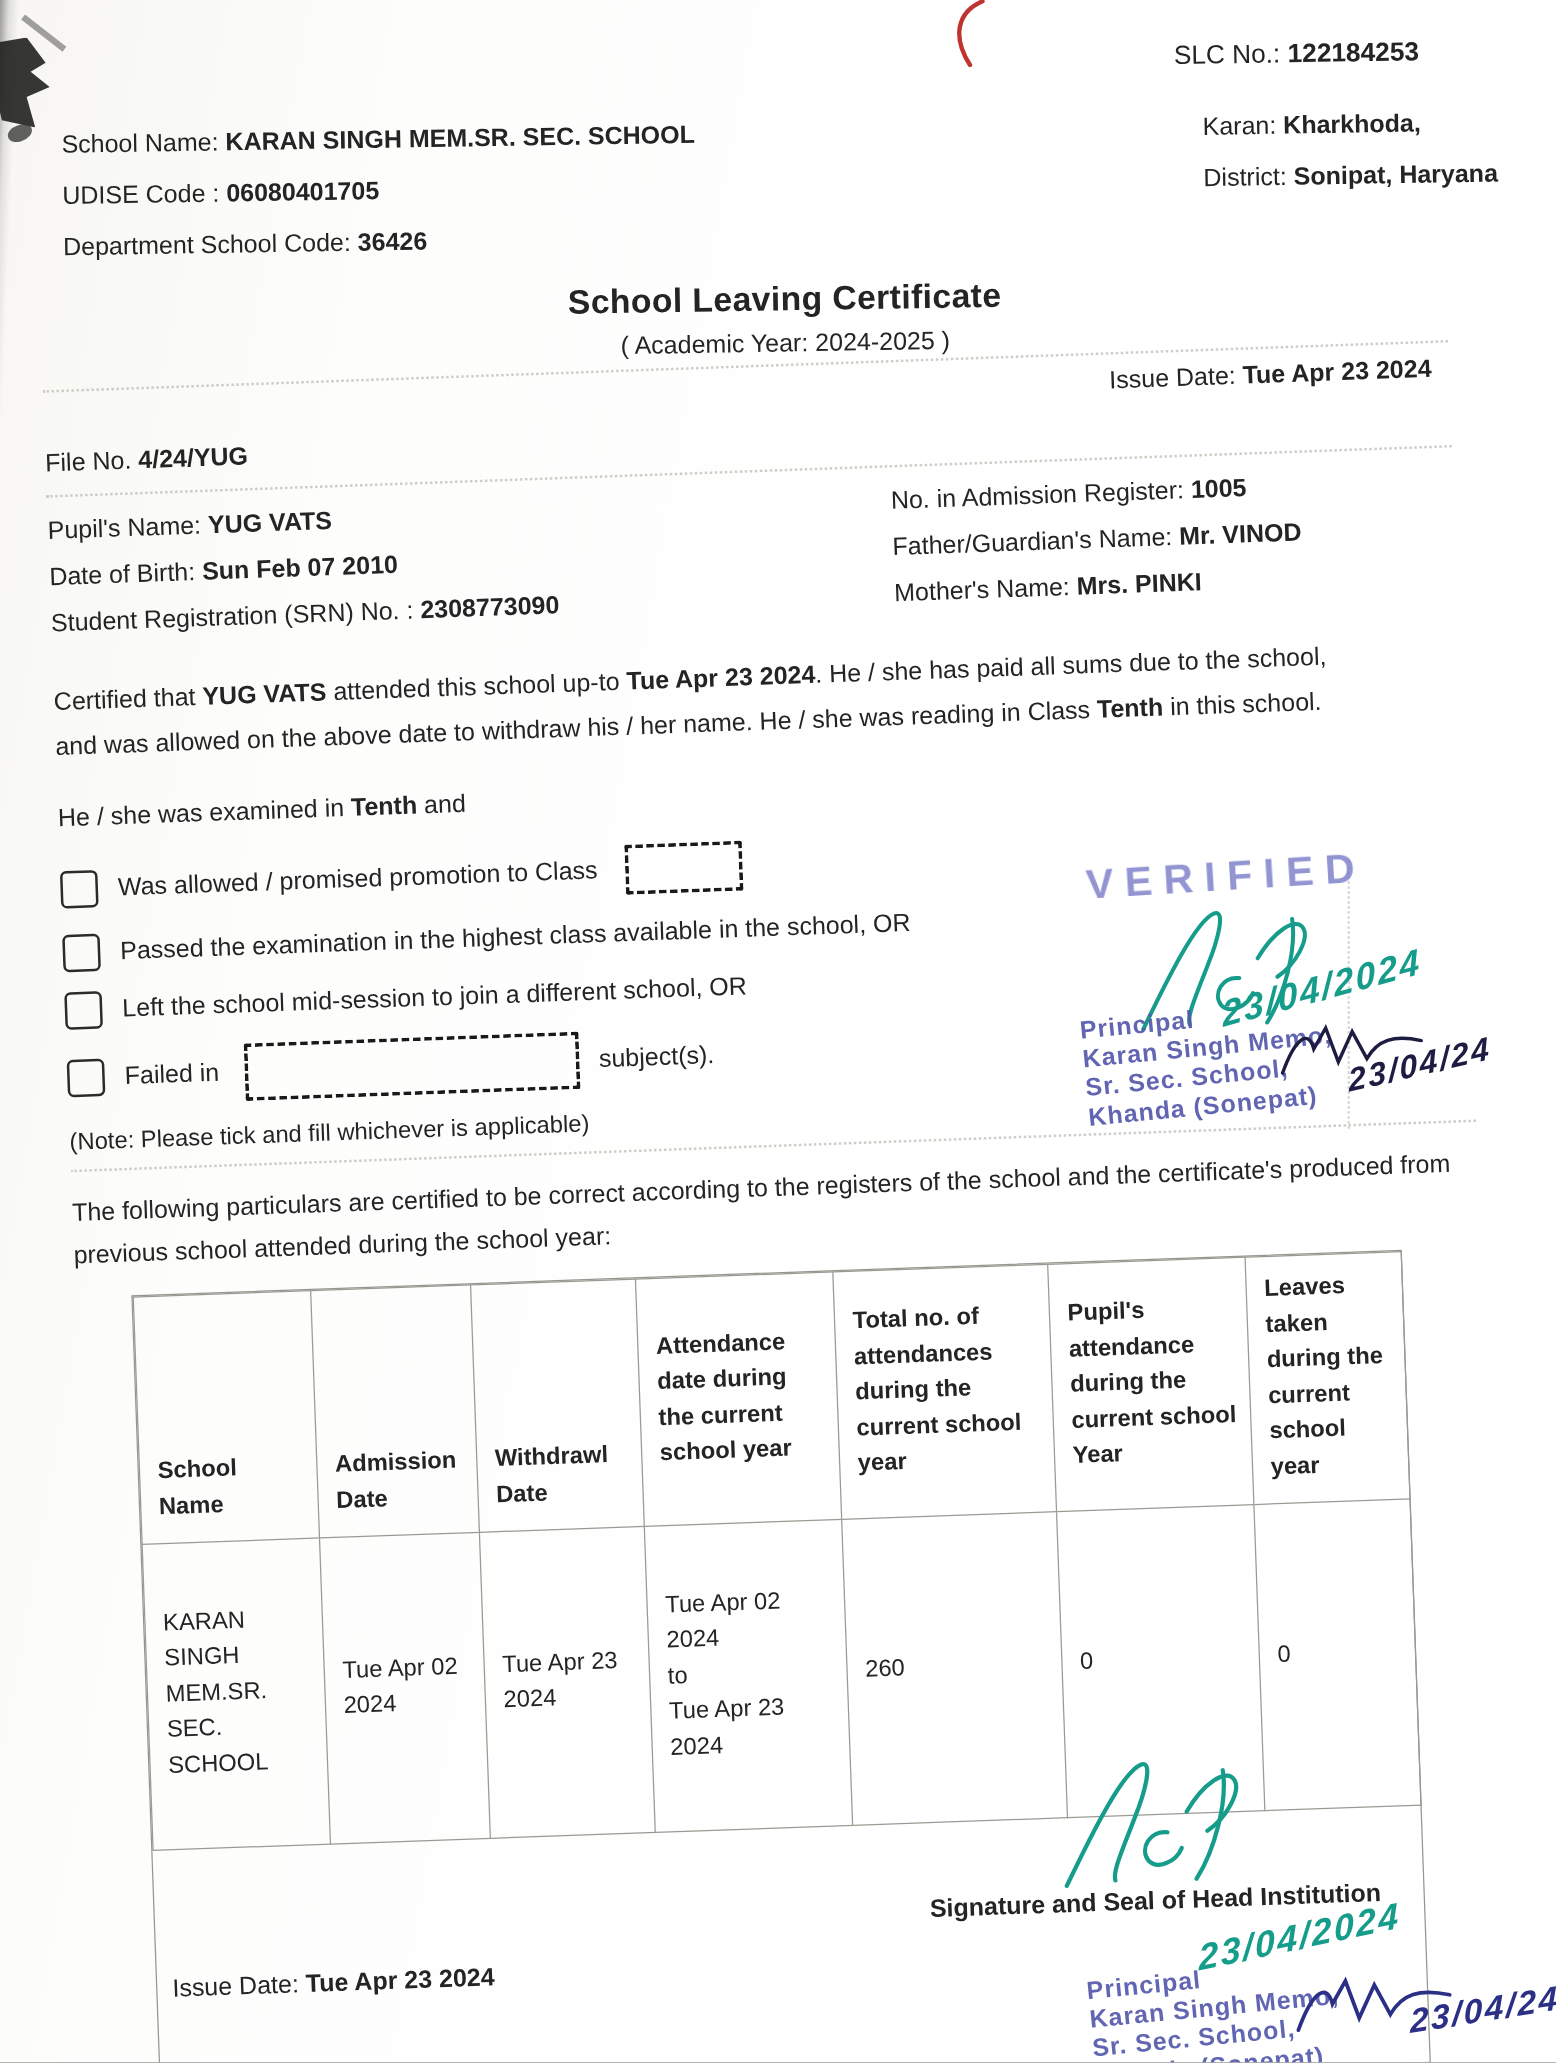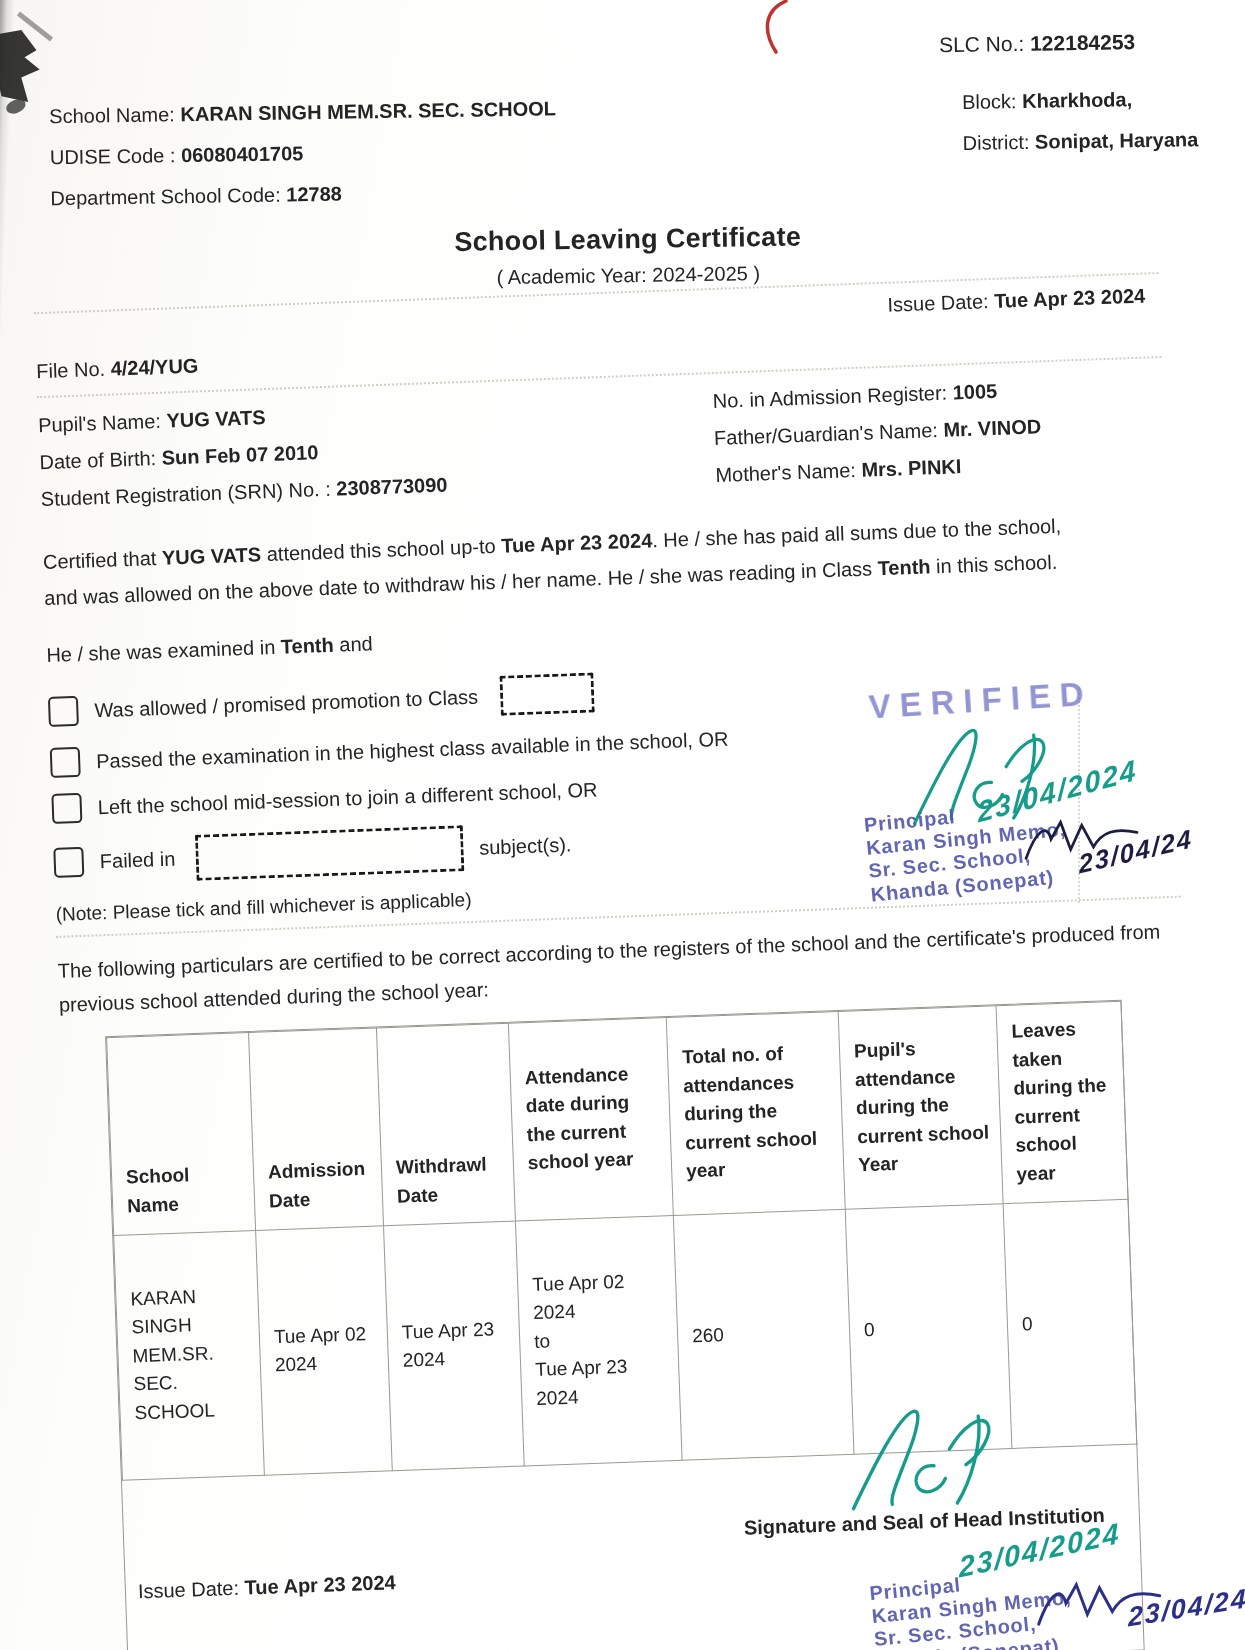--- a/index.html
+++ b/index.html
@@ -112,37 +112,37 @@
       <span>SLC No.:</span>
       <span class="b">122184253</span>
     </div>
     <div class="hdr-grid">
       <div class="flex-between row-line">
         <span>
           <span>School Name:</span>
           <span class="b">KARAN SINGH MEM.SR. SEC. SCHOOL</span>
         </span>
         <span class="hdr-right">
-          <span>Block:</span>
+          <span>Karan:</span>
           <span class="b">Kharkhoda,</span>
         </span>
       </div>
       <div class="flex-between row-line">
         <span>
           <span>UDISE Code :</span>
           <span class="b">06080401705</span>
         </span>
         <span class="hdr-right">
           <span>District:</span>
           <span class="b">Sonipat, Haryana</span>
         </span>
       </div>
       <div class="row-line">
         <span>Department School Code:</span>
-        <span class="b">12788</span>
+        <span class="b">36426</span>
       </div>
     </div>
     <div class="doc-title">School Leaving Certificate</div>
     <div class="doc-subtitle">( Academic Year: 2024-2025 )</div>
   </div>
 
   <div class="body-area">
 
     <div class="dot-rule rule1"></div>
     <div class="issue-row row-line">

